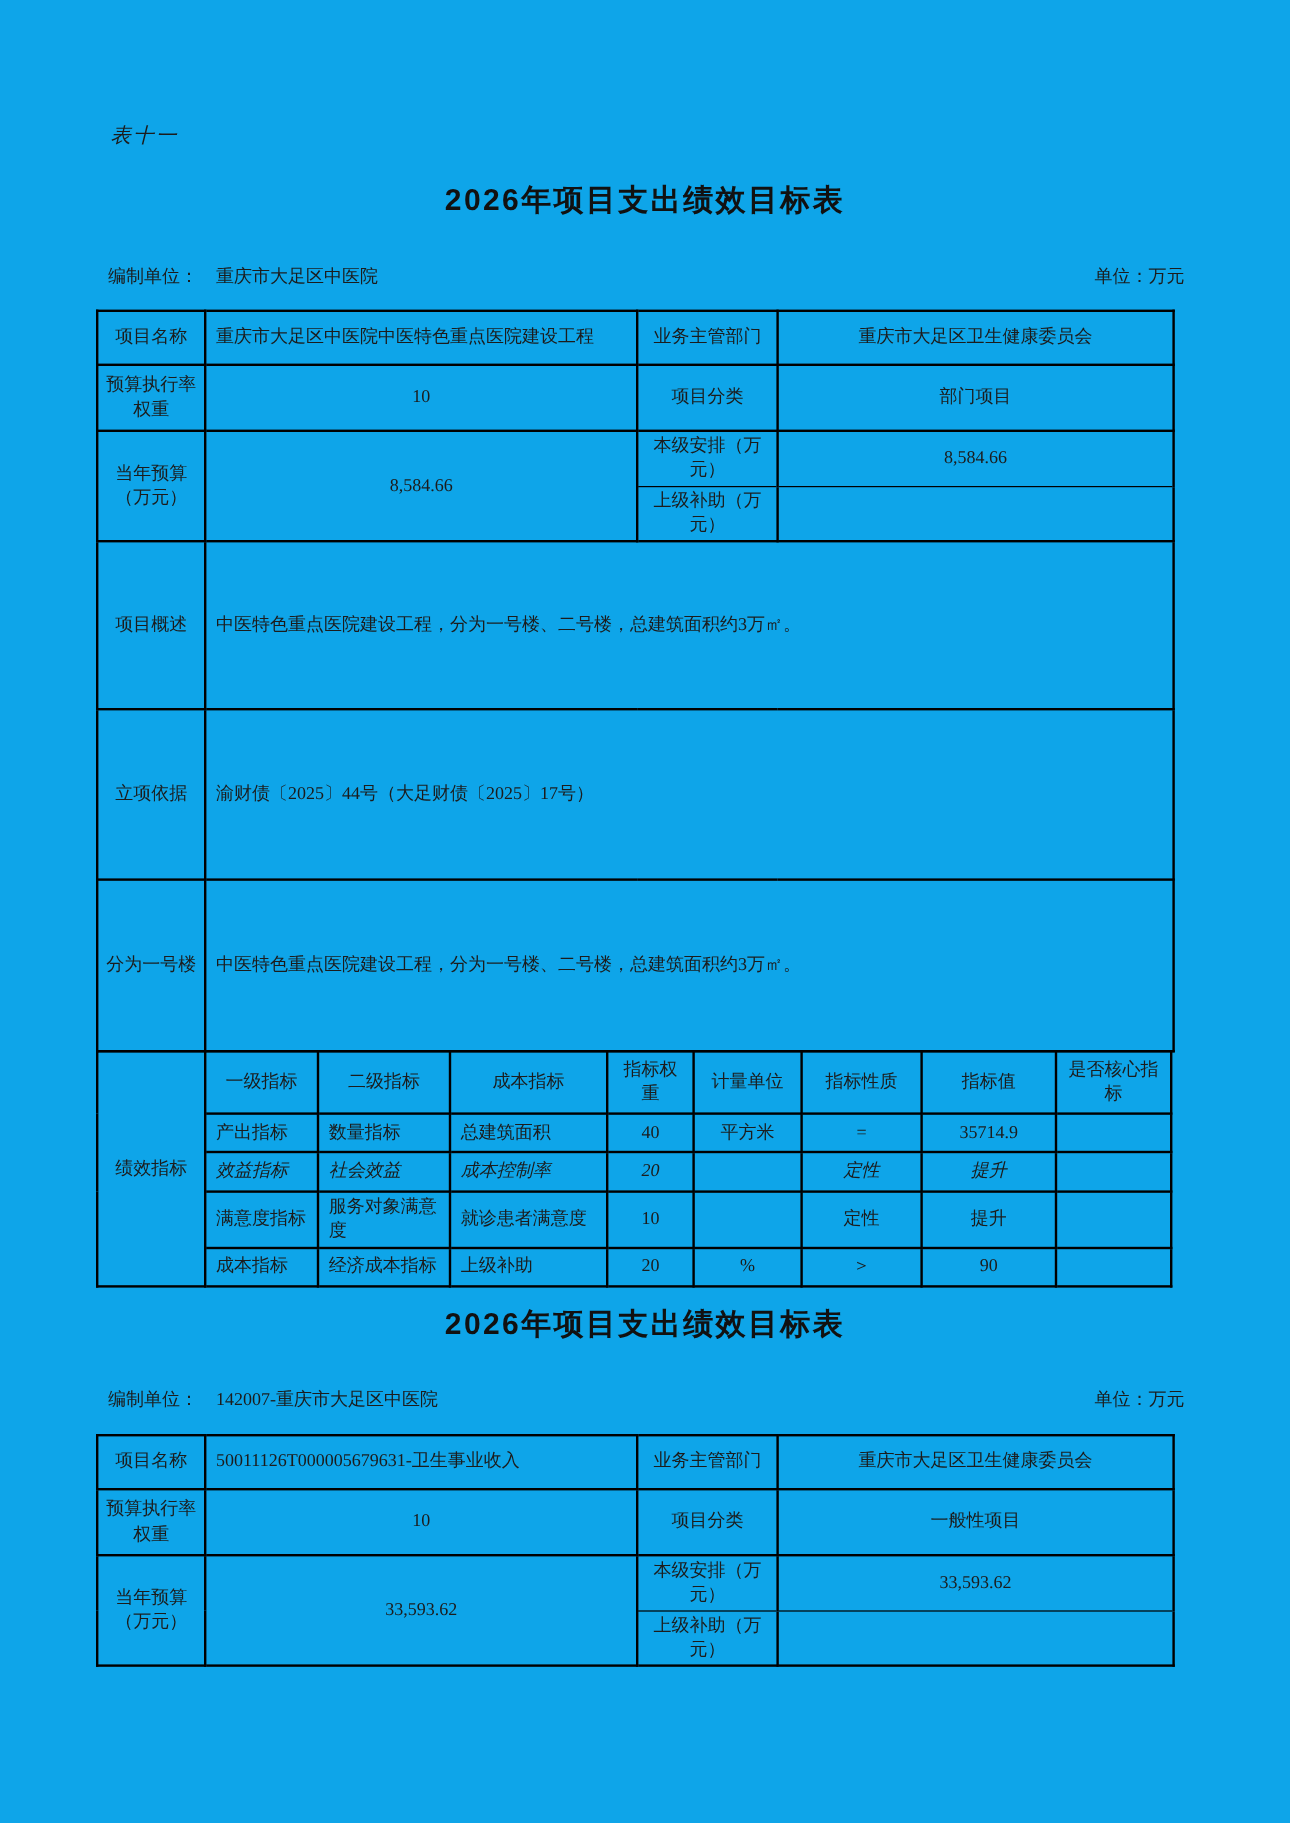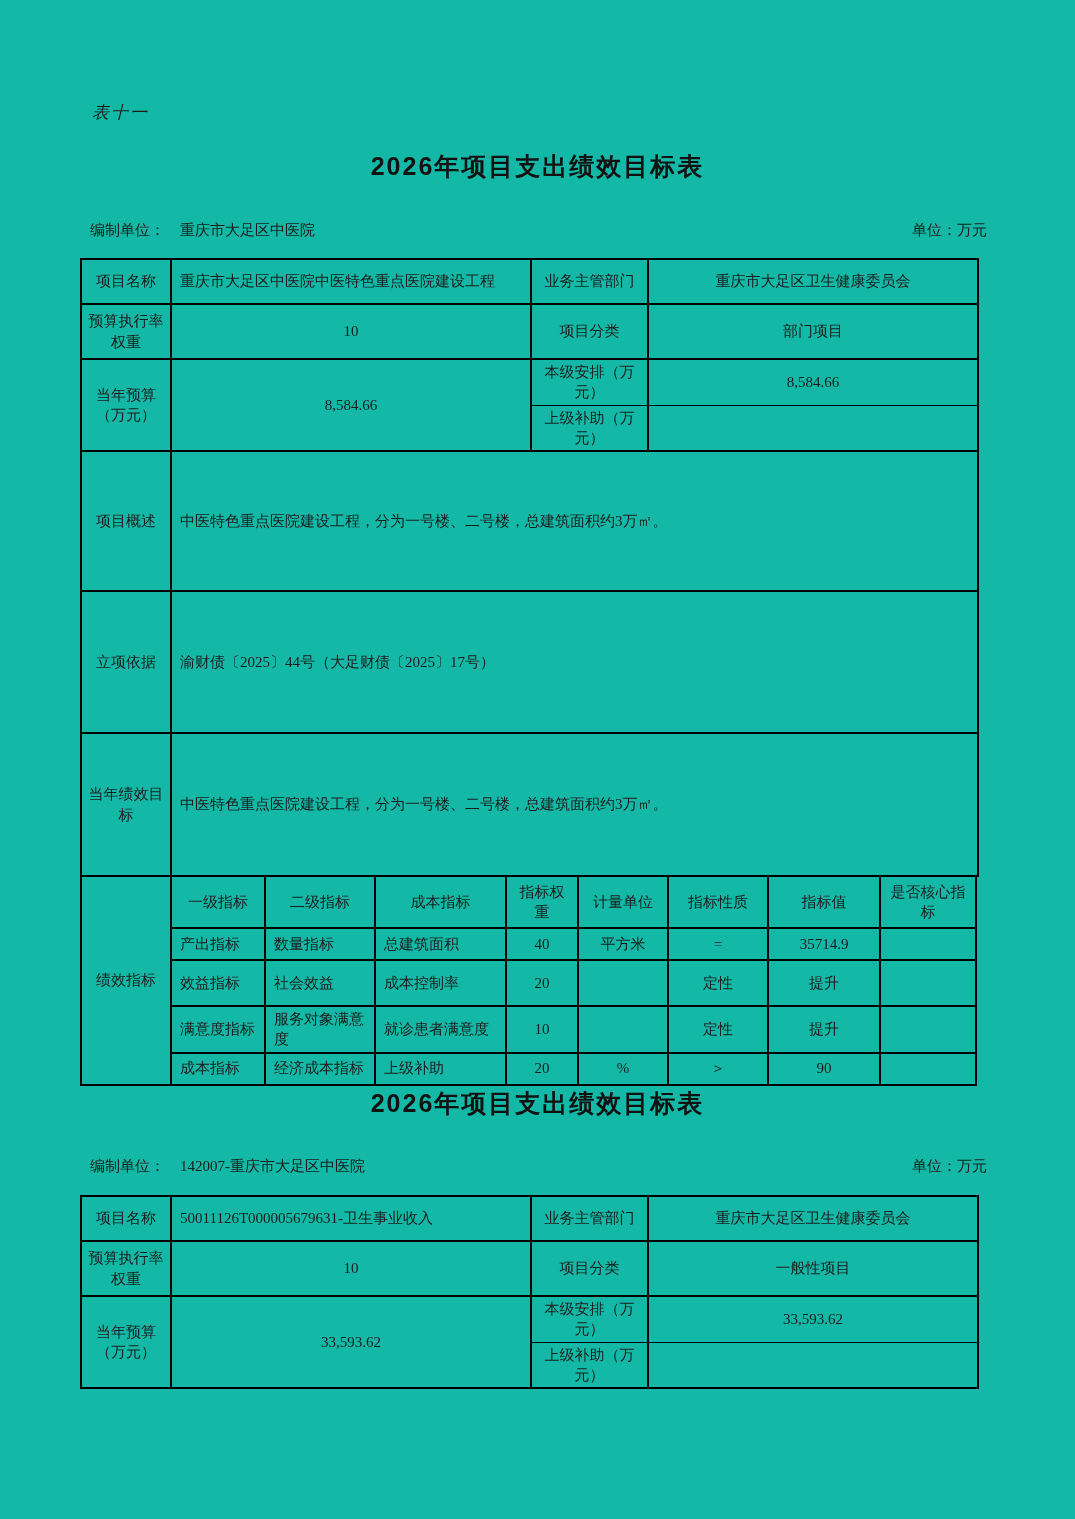--- a/index.html
+++ b/index.html
@@ -3,21 +3,21 @@
 <meta charset="utf-8">
 <style>
   * { margin: 0; padding: 0; box-sizing: border-box; }
   html, body { background: #ffffff; }
   body {
     width: 1075px; height: 1519px;
     font-family: "Liberation Serif", serif;
     color: #1c1c1c;
     position: relative;
   }
-  .page { position: absolute; inset: 0; background: #14b8a6; }
+  .page { position: absolute; inset: 0; background: #0ea5e9; }
 
   .doc-label {
     position: absolute; left: 92px; top: 101px;
     font-style: italic; font-size: 17px; letter-spacing: 2px;
   }
   .sec-title {
     position: absolute; left: 0; width: 100%;
     text-align: center;
     font-family: "Liberation Sans", sans-serif;
     font-weight: 700; font-size: 25px; letter-spacing: 2px;
@@ -58,21 +58,21 @@
 
   .rh45  { height: 45px; }
   .rh55  { height: 55px; }
   .rh42  { height: 42px; }
   .rh43  { height: 43px; }
   .rh140 { height: 140px; }
   .rh142 { height: 142px; margin-top: 36px; }
   .rh143 { height: 143px; }
   .rh52  { height: 52px; }
   .rh32  { height: 32px; }
-  .rh33  { height: 46px; }
+  .rh33  { height: 33px; font-style: italic; }
 </style>
 </head>
 <body>
 
 <div class="page">
 
   <div class="doc-label">表十一</div>
 
   <div class="sec-title t1">2026年项目支出绩效目标表</div>
 
@@ -116,21 +116,21 @@
       </tr>
       <tr class="rh140">
         <td>项目概述</td>
         <td class="tl" colspan="3">中医特色重点医院建设工程，分为一号楼、二号楼，总建筑面积约3万㎡。</td>
       </tr>
       <tr class="rh142">
         <td>立项依据</td>
         <td class="tl" colspan="3">渝财债〔2025〕44号（大足财债〔2025〕17号）</td>
       </tr>
       <tr class="rh143">
-        <td>当年绩效目标</td>
+        <td>分为一号楼</td>
         <td class="tl" colspan="3">中医特色重点医院建设工程，分为一号楼、二号楼，总建筑面积约3万㎡。</td>
       </tr>
     </tbody>
       </table>
 
     <table class="sub">
       <colgroup>
           <col style="width:90px">
           <col style="width:94px">
           <col style="width:110px">

